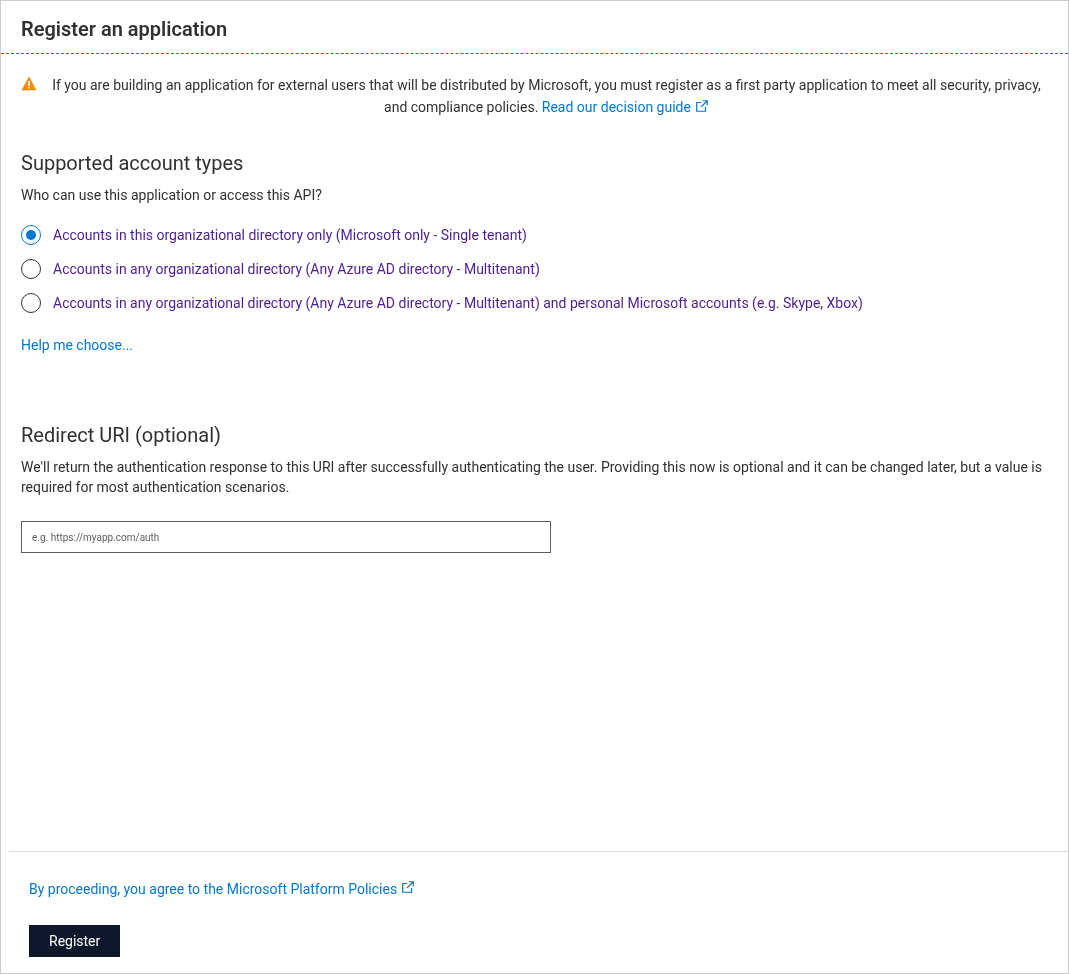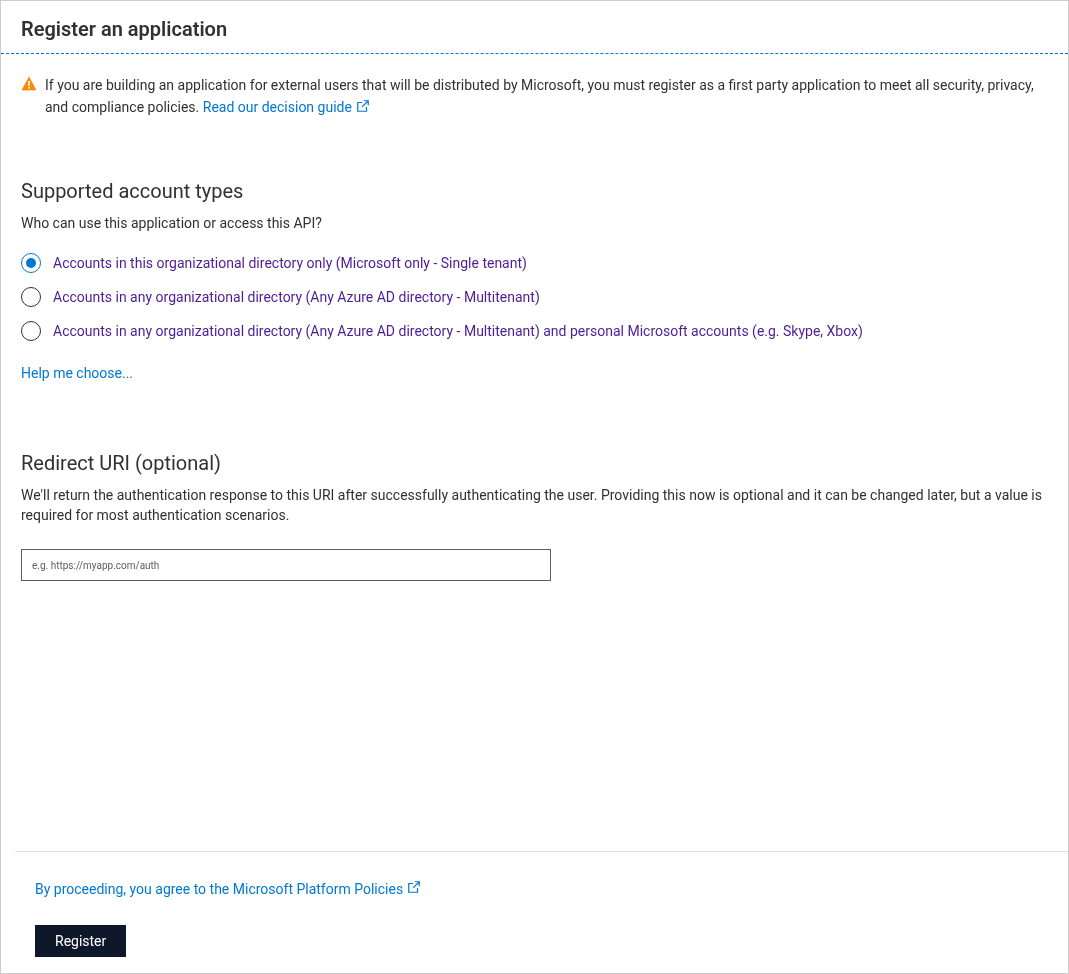--- a/index.html
+++ b/index.html
@@ -30,21 +30,22 @@
       font-weight: 600;
       color: #323130;
     }
     .body {
       padding: 20px 20px 0 20px;
     }
     .alert {
       display: flex;
       align-items: flex-start;
       gap: 8px;
-      margin-bottom: 60px;
+      margin-bottom: 32px;
+      text-align: center;
     }
     .alert-icon {
       flex-shrink: 0;
       margin-top: 2px;
     }
     .alert-text {
       font-size: 14px;
       line-height: 22px;
       color: #323130;
     }
@@ -172,21 +173,21 @@
       font-size: 10px;
       font-family: inherit;
       outline: none;
     }
     .uri-input::placeholder {
       color: #605e5c;
     }
     .footer {
       position: absolute;
       bottom: 0;
-      left: 14px;
+      left: 8px;
       right: 0;
       border-top: 1px solid #e1dfdd;
       padding: 28px 20px 16px 20px;
     }
     .footer-link {
       color: #0078d4;
       font-size: 14px;
       cursor: pointer;
       display: inline-flex;
       align-items: center;

